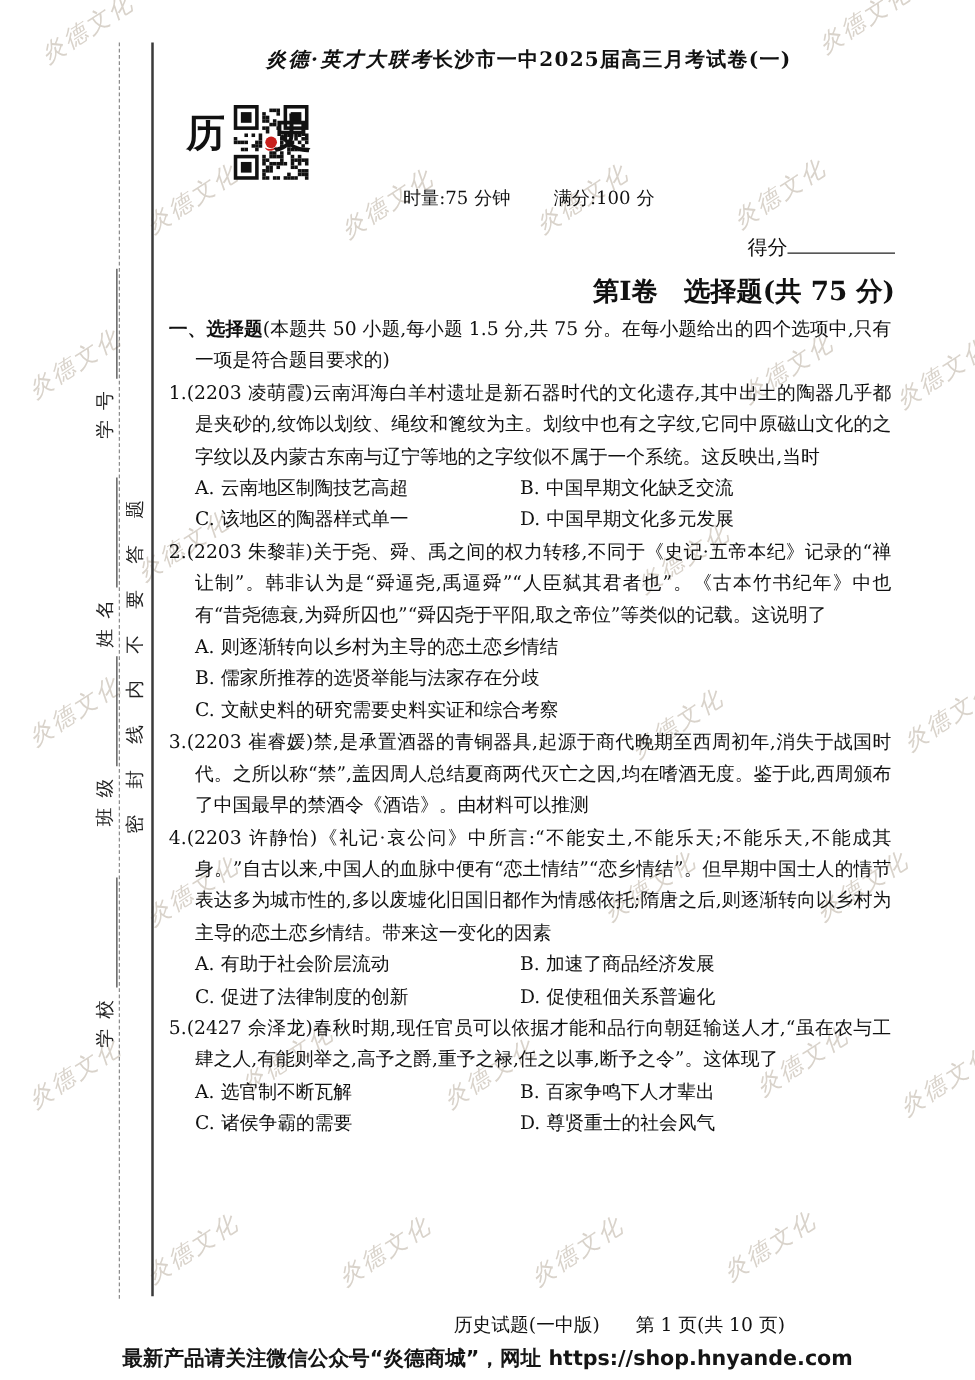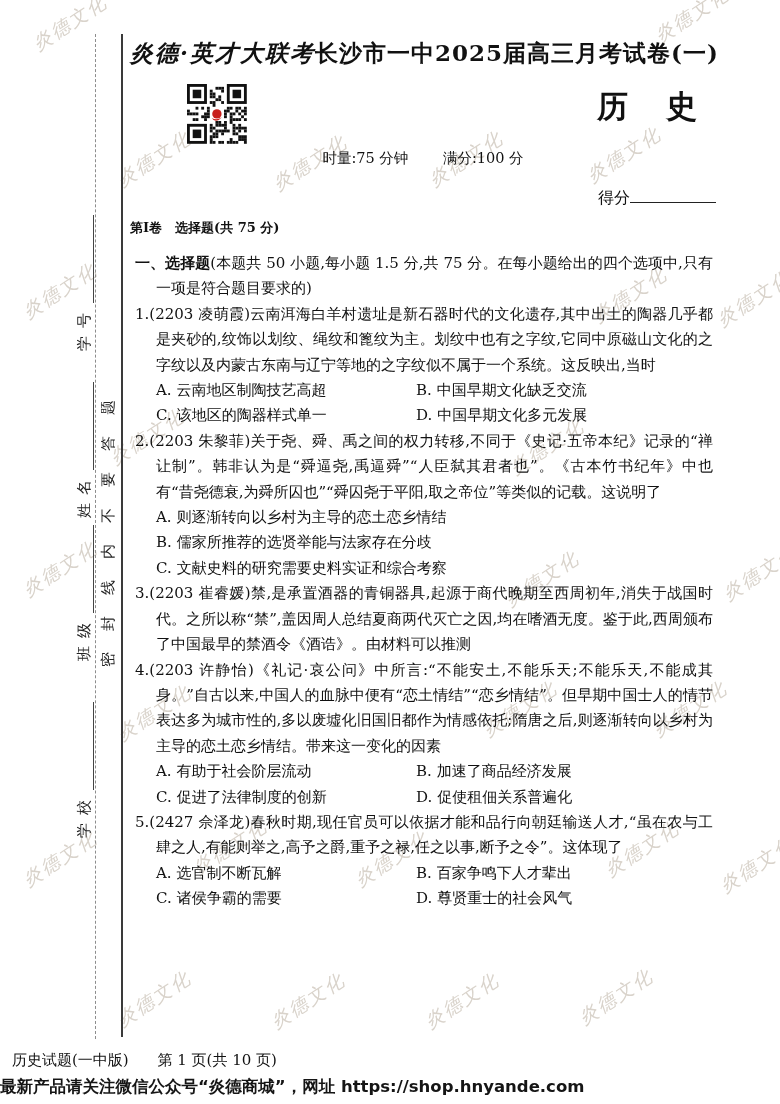--- a/index.html
+++ b/index.html
@@ -28,49 +28,49 @@
     position:absolute; left:-43px; top:512px; width:306px; height:22px;
     transform:rotate(-90deg); text-align:center; font-size:15px;
     letter-spacing:21px; color:#222; white-space:nowrap;
   }
   .cut-line{position:absolute; left:95px; top:34px; height:1005px; width:0;
     border-left:1.5px dashed #8d8d8d;}
   .seal-border{position:absolute; left:121px; top:34px; height:1003px;
     width:1.5px; background:#3a3a3a;}
   
   .paper-title{position:absolute; left:130px; top:38px; width:586px;
-    text-align:center; font-size:23px; font-weight:700; letter-spacing:1px;
+    text-align:center; font-size:16px; font-weight:700; letter-spacing:1px;
     white-space:nowrap;}
   .paper-title .brand{font-weight:900; font-style:italic; letter-spacing:2px;}
   .qr-box{position:absolute; left:186px; top:84px; width:62px; height:60px;}
   .subject-title{position:absolute; left:130px; top:86px; width:586px;
-    text-align:right; font-size:31px; font-weight:700;}
+    text-align:left; font-size:31px; font-weight:700;}
   .subject-title span{margin:0 19px;}
   .meta-line{position:absolute; left:130px; top:149px; width:586px;
     text-align:center; font-size:14.5px;}
   .meta-line span{margin:0 15px;}
   .score-area{position:absolute; left:598px; top:186px; font-size:16px;}
   .score-line{display:inline-block; width:86px; height:16px;
     border-bottom:1.5px solid #222;}
   .section-title{position:absolute; left:130px; top:219px; width:586px;
-    text-align:left; font-size:13px; font-weight:700;}
+    text-align:right; font-size:21px; font-weight:700;}
   
   .body{position:absolute; left:135px; top:251px; width:578px;
     font-size:15px; line-height:25.4px; text-align:justify;}
   .hang{padding-left:21px; text-indent:-21px;}
   .intro .pfx{font-weight:700;}
   .opts1 div{margin-left:21px;}
   .opts2{margin-left:21px; display:grid; grid-template-columns:260px 1fr;}
   .opt .k{margin-right:5px;}
   
   .footer{position:absolute; left:0; top:1051px; width:640px;
-    text-align:left; font-size:15px;}
+    text-align:right; font-size:15px;}
   .footer span{margin:0 12px;}
   .banner{position:absolute; left:0; top:1076px; width:780px;
-    text-align:left; font-size:16.5px; font-weight:700;
+    text-align:center; font-size:16.5px; font-weight:700;
     font-family:"DejaVu Sans","Liberation Sans",sans-serif; color:#151515;}
 </style>
 </head>
 <body>
 
 <div class="page">
 
   <div id="wm-layer">
       <span class="wm" style="left: 28px; top: 10px; color: rgb(217, 211, 203);">炎德文化</span>
       <span class="wm" style="left: 650px; top: 2px; color: rgb(217, 211, 203);">炎德文化</span>

